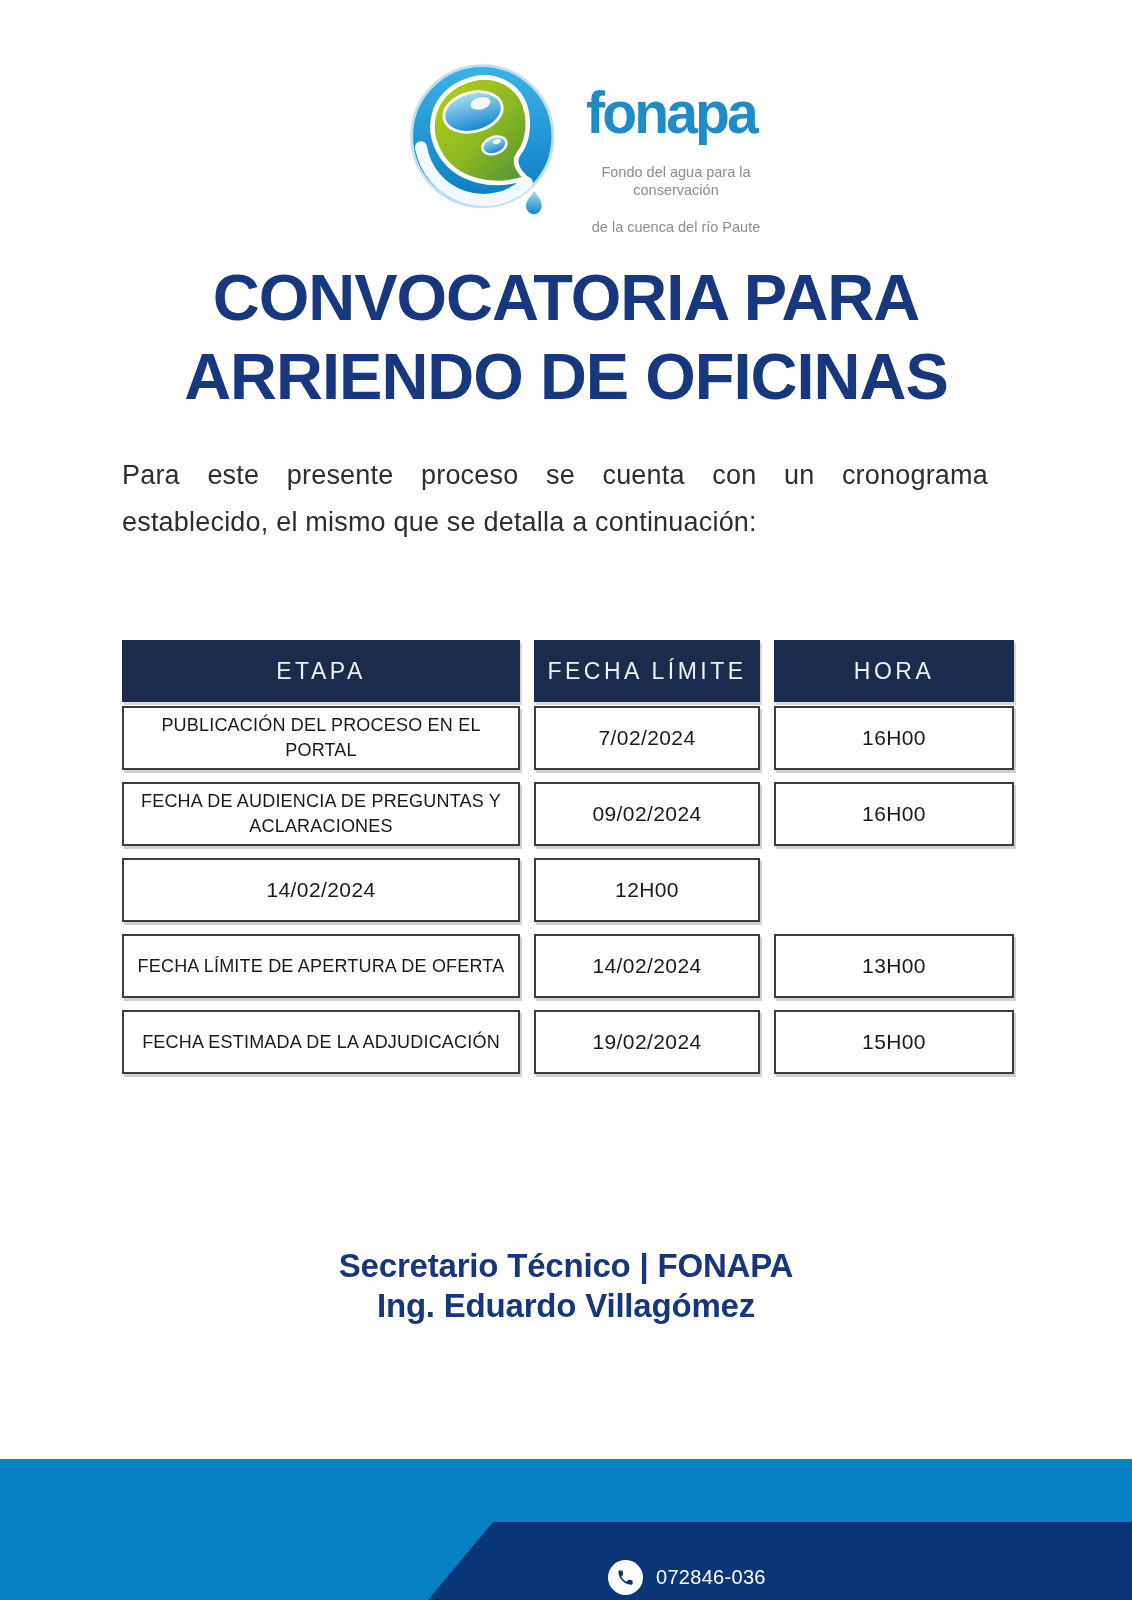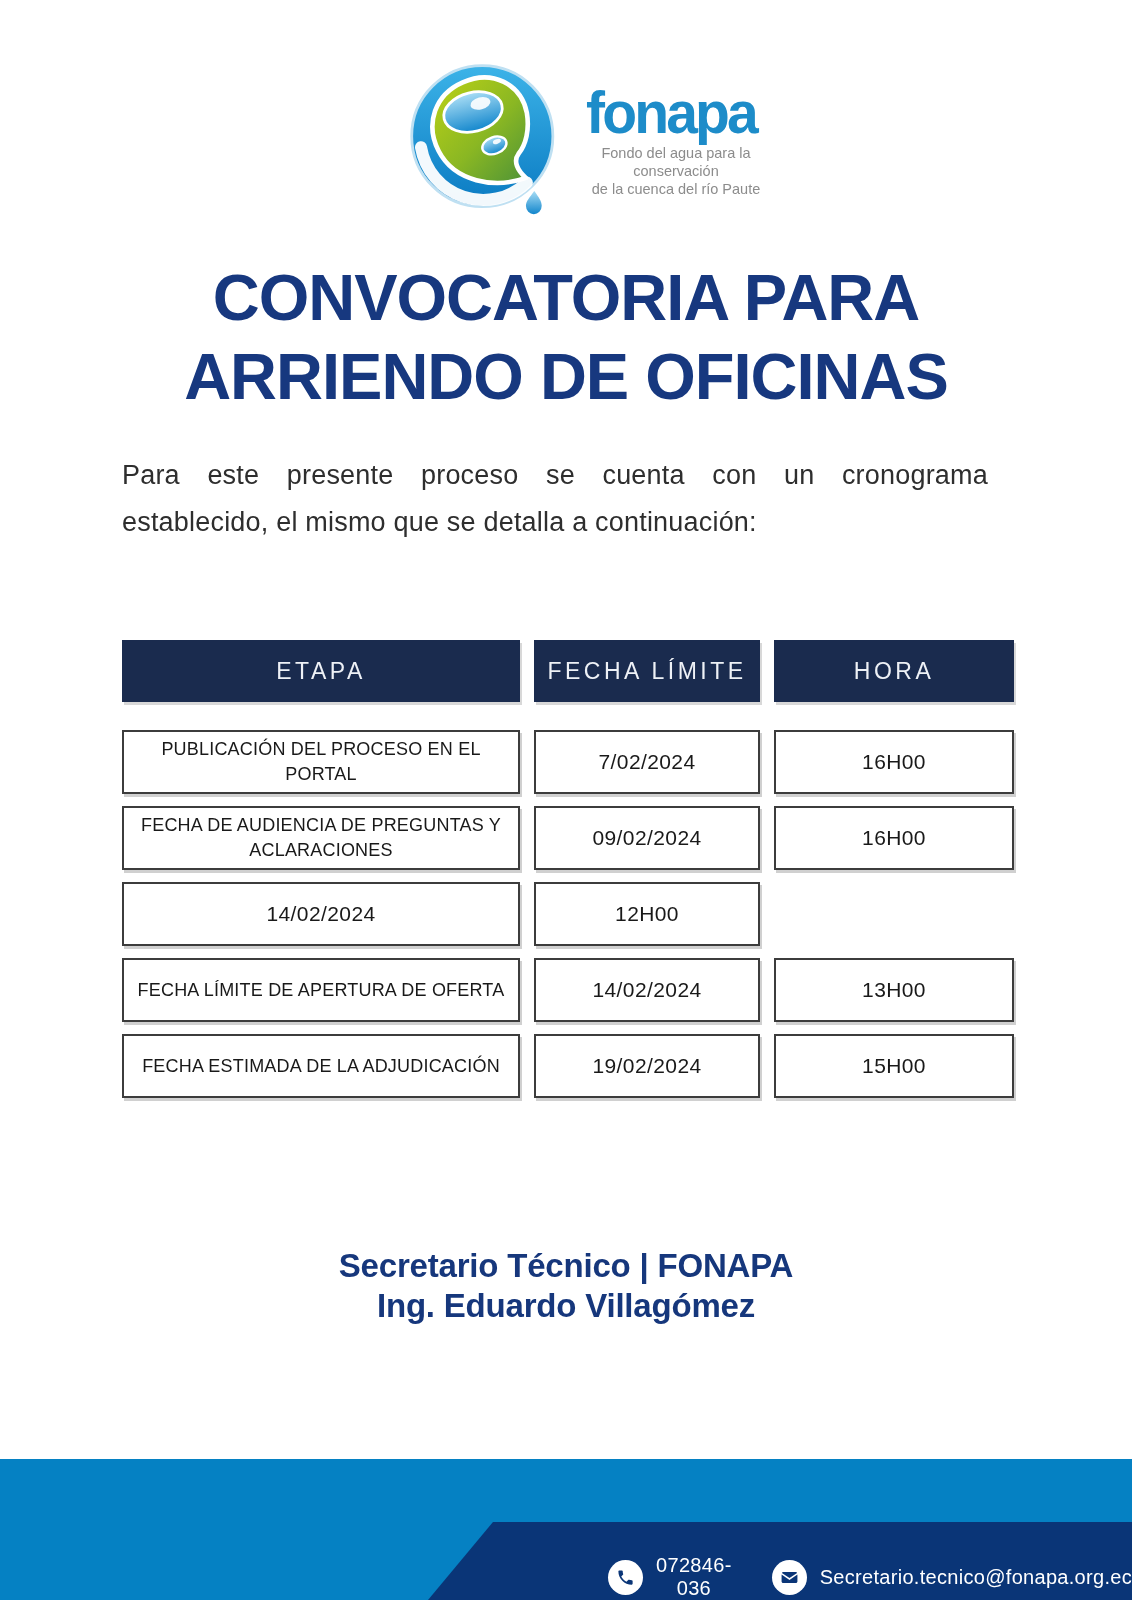--- a/index.html
+++ b/index.html
@@ -9,21 +9,21 @@
   }
 
   
   .logo { position:absolute; top:56px; left:408px; display:flex; align-items:flex-start; }
   .logo-icon { width:156px; height:164px; flex:0 0 auto; }
   .logo-textblock { margin-left:12px; margin-top:26px; width:200px; text-align:center; }
   .brand {
     font-size:60px; font-weight:bold; letter-spacing:-3px; line-height:62px;
     color:#1d8cc9; transform:scaleX(.95); transform-origin:left center;
   }
-  .tagline { font-size:14.5px; line-height:18px; color:#8c8c8c; }
+  .tagline { font-size:14.5px; line-height:18px; color:#8c8c8c;margin-top:19px; }
 
   
   .title {
     position:absolute; top:258px; left:0; width:1132px; text-align:center;
     color:#17387f; font-weight:bold; font-size:65px; line-height:79px; letter-spacing:-1px;
   }
 
   
   .intro {
     position:absolute; top:452px; left:122px; width:866px;
@@ -123,21 +123,21 @@
     <div class="intro-line1">Para este presente proceso se cuenta con un cronograma</div>
     <div class="intro-line2">establecido, el mismo que se detalla a continuación:</div>
   </div>
 
   <div class="table">
     <div class="trow">
       <div class="hcell">ETAPA</div>
       <div class="hcell">FECHA LÍMITE</div>
       <div class="hcell">HORA</div>
     </div>
-    <div id="table-body" style="display:flex;flex-direction:column;row-gap:12px;margin-top:24px;">
+    <div id="table-body" style="display:flex;flex-direction:column;row-gap:12px;">
     <div class="trow">
       <div class="cell etapa"><span>PUBLICACIÓN DEL PROCESO EN EL
 PORTAL</span></div>
       <div class="cell fecha">
             <span>7/02/2024</span>
           </div>
       <div class="cell hora">
             <span>16H00</span>
           </div>
     </div>
@@ -193,23 +193,15 @@
   <div class="band-navy"></div>
   <div class="footer-content">
     <div class="contact">
       <span class="icon-circle">
         <svg viewBox="0 0 24 24" aria-hidden="true">
           <path fill="#0a3577" d="M6.62 10.79c1.44 2.83 3.76 5.14 6.59 6.59l2.2-2.21c.27-.27.67-.36 1.02-.24 1.12.37 2.33.57 3.57.57.55 0 1 .45 1 1V20c0 .55-.45 1-1 1-9.39 0-17-7.61-17-17 0-.55.45-1 1-1h3.5c.55 0 1 .45 1 1 0 1.25.2 2.45.57 3.57.11.35.03.74-.25 1.02l-2.2 2.2z"></path>
         </svg>
       </span>
       <span class="contact-text">072846-036</span>
     </div>
-    <div class="contact">
-      <span class="icon-circle">
-        <svg viewBox="0 0 24 24" aria-hidden="true">
-          <path fill="#0a3577" d="M12 12.7 2.4 6.2C2.6 5.5 3.2 5 4 5h16c.8 0 1.4.5 1.6 1.2L12 12.7zM12 15 2 8.3V17c0 1.1.9 2 2 2h16c1.1 0 2-.9 2-2V8.3L12 15z"></path>
-        </svg>
-      </span>
-      <span class="contact-text">Secretario.tecnico@fonapa.org.ec</span>
-    </div>
   </div>
 
 </div>
 
 </body></html>

